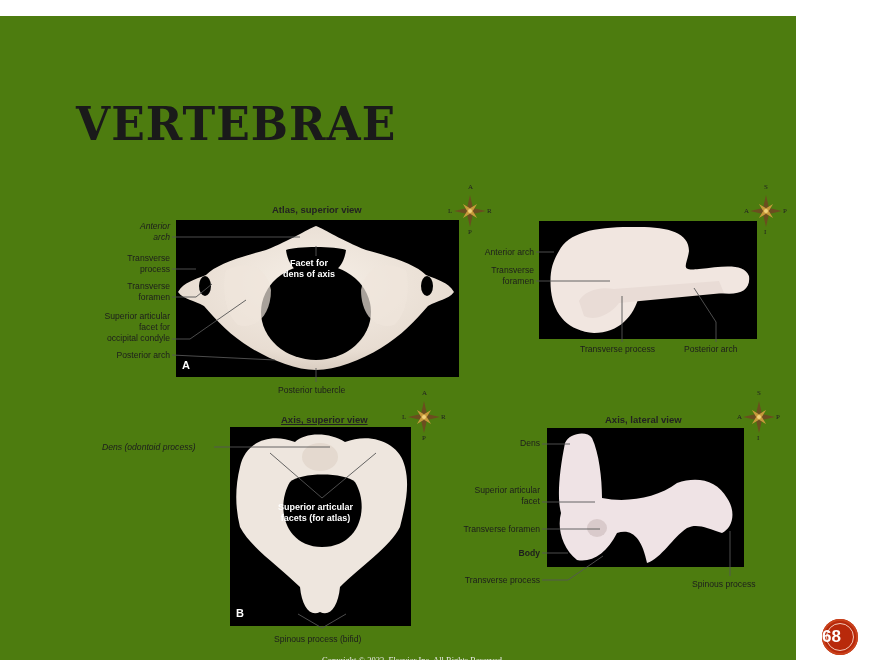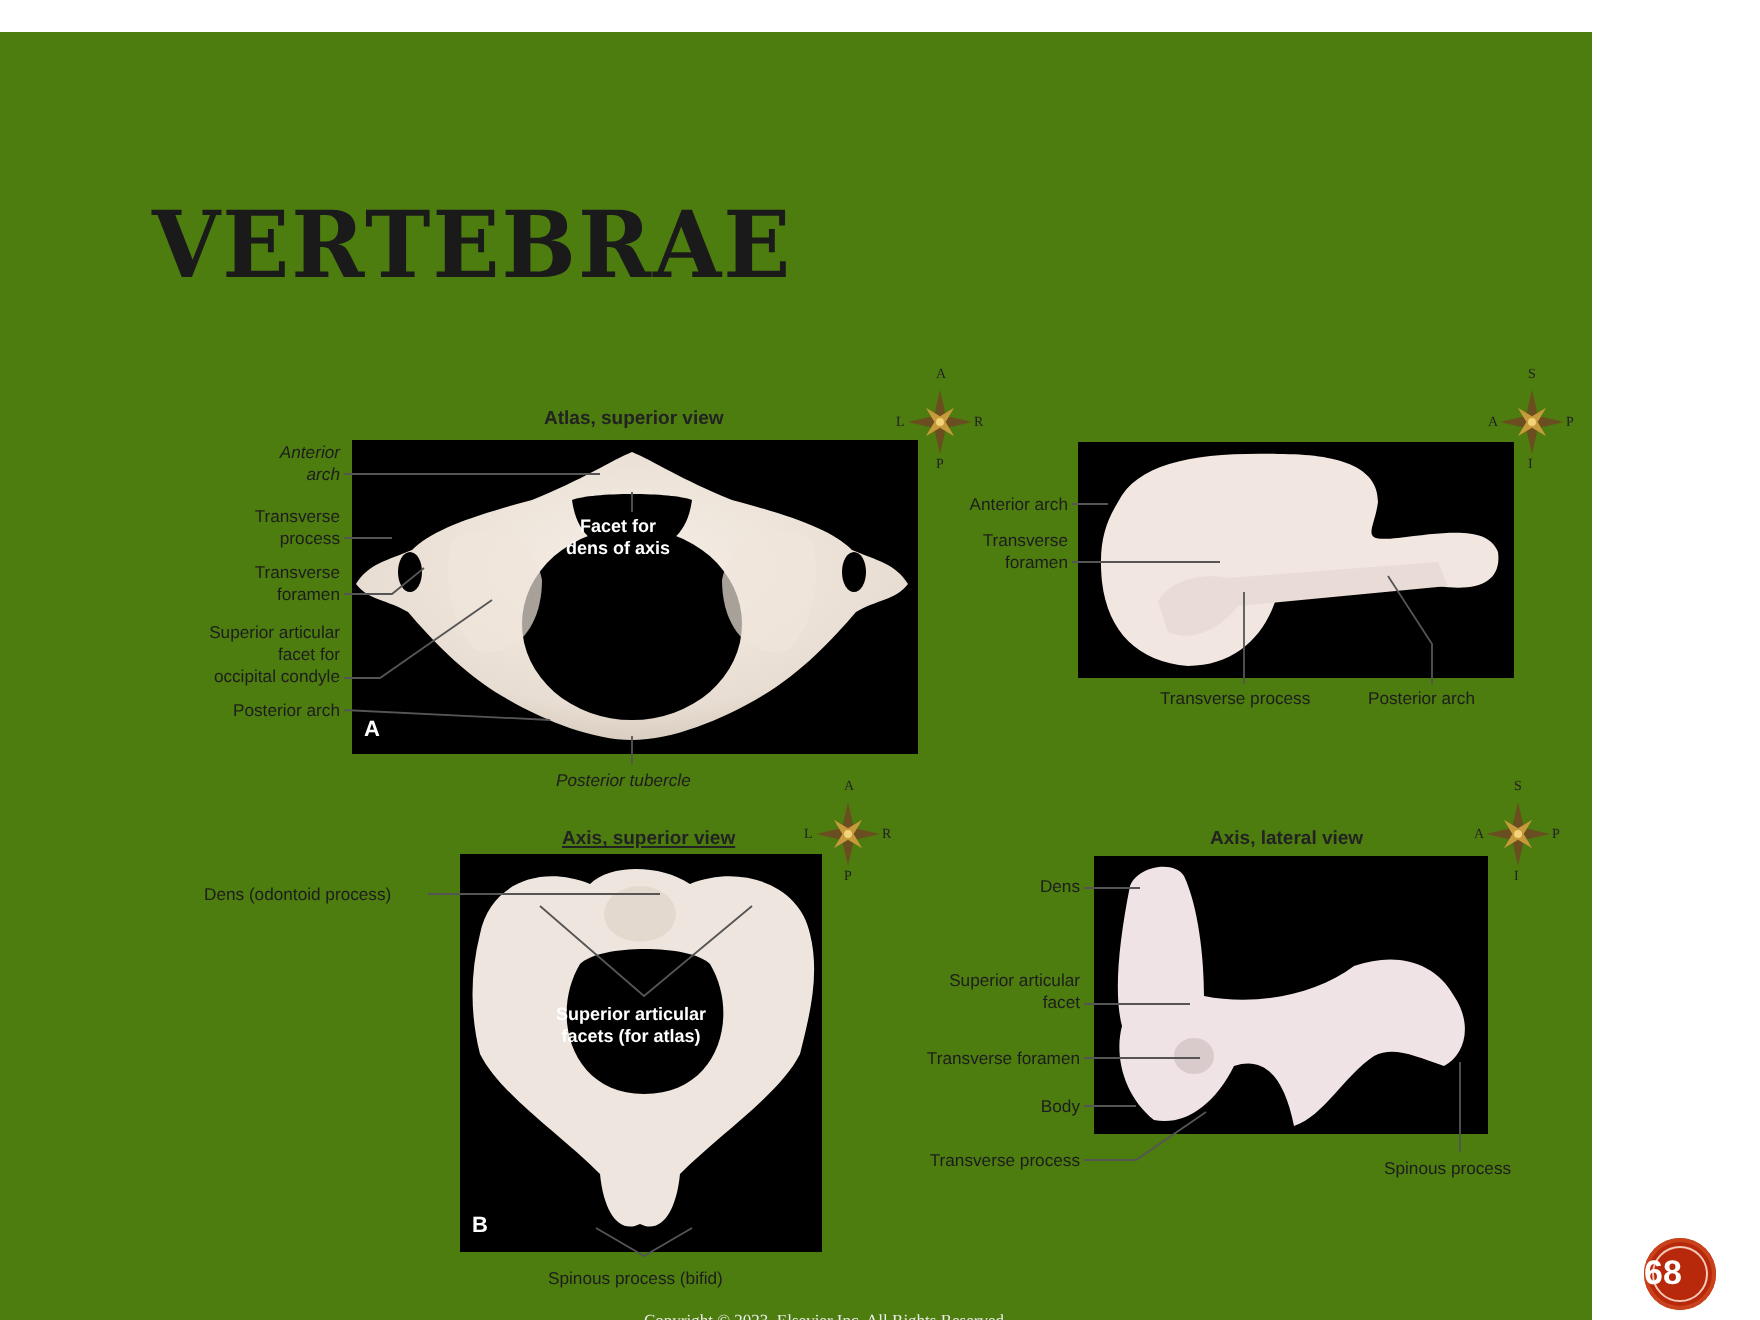--- a/index.html
+++ b/index.html
@@ -53,21 +53,21 @@
   <div class="lbl r" style="left:100px;top:205px;width:70px;white-space:pre;font-style:italic;">Anterior
 arch</div>
   <div class="lbl r" style="left:100px;top:237px;width:70px;white-space:pre;">Transverse
 process</div>
   <div class="lbl r" style="left:100px;top:265px;width:70px;white-space:pre;">Transverse
 foramen</div>
   <div class="lbl r" style="left:80px;top:295px;width:90px;white-space:pre;">Superior articular
 facet for
 occipital condyle</div>
   <div class="lbl r" style="left:90px;top:334px;width:80px;">Posterior arch</div>
-  <div class="lbl" style="left:278px;top:369px;font-style:italic;">Posterior tubercle</div>
+  <div class="lbl" style="left:278px;top:369px;">Posterior tubercle</div>
 
   <div class="compass" style="left:448px;top:170px;">
     <svg width="44" height="50">
         <g transform="translate(22,25)">
           <polygon points="0,-16 3,-3 16,0 3,3 0,16 -3,3 -16,0 -3,-3" fill="#6b4e1f"></polygon>
           <polygon points="0,-10 2,-2 10,0 2,2 0,10 -2,2 -10,0 -2,-2" fill="#c79a3c" transform="rotate(45)"></polygon>
           <circle r="2" fill="#f2d37a"></circle>
         </g>
       </svg>
     <span style="left:20px;top:-3px;">A</span>
@@ -107,21 +107,21 @@
   <div class="panel" style="left:230px;top:411px;width:181px;height:199px;">
     <svg width="181" height="199">
       <path d="M10,40 C15,15 40,5 65,15 C75,5 100,5 115,15 C140,5 170,15 175,40 C180,60 175,80 170,100 C160,120 130,140 110,160 C108,180 100,190 90,185 C80,190 72,180 70,160 C50,140 20,120 10,100 C5,80 5,60 10,40 Z" fill="#eee6de"></path>
       <path d="M60,55 C70,45 115,45 125,55 C140,80 130,120 92,120 C55,120 45,80 60,55 Z" fill="#000"></path>
       <ellipse cx="90" cy="30" rx="18" ry="14" fill="#e4d9cf"></ellipse>
     </svg>
     <div class="letter" style="left:6px;top:180px;">B</div>
   </div>
   <div class="lbl w" style="left:278px;top:486px;white-space:pre;">Superior articular
 facets (for atlas)</div>
-  <div class="lbl" style="left:102px;top:426px;">Dens (odontoid process)</div>
+  <div class="lbl" style="left:102px;top:426px;font-style:italic;">Dens (odontoid process)</div>
   <div class="lbl" style="left:274px;top:618px;">Spinous process (bifid)</div>
 
   <div class="compass" style="left:402px;top:376px;">
     <svg width="44" height="50">
         <g transform="translate(22,25)">
           <polygon points="0,-16 3,-3 16,0 3,3 0,16 -3,3 -16,0 -3,-3" fill="#6b4e1f"></polygon>
           <polygon points="0,-10 2,-2 10,0 2,2 0,10 -2,2 -10,0 -2,-2" fill="#c79a3c" transform="rotate(45)"></polygon>
           <circle r="2" fill="#f2d37a"></circle>
         </g>
       </svg>
@@ -135,21 +135,21 @@
   <div class="panel" style="left:547px;top:412px;width:197px;height:139px;">
     <svg width="197" height="139">
       <path d="M18,15 C22,5 40,2 45,10 C52,25 55,50 55,70 C80,75 110,70 130,55 C150,48 170,52 180,70 C190,85 185,100 175,105 C160,100 150,95 140,100 C125,110 115,130 100,135 C95,110 85,100 70,105 C60,125 45,135 30,132 C15,120 10,100 14,85 C10,70 12,45 18,15 Z" fill="#efe3e5"></path>
       <ellipse cx="50" cy="100" rx="10" ry="9" fill="#d9cacb"></ellipse>
     </svg>
   </div>
   <div class="lbl r" style="left:480px;top:422px;width:60px;">Dens</div>
   <div class="lbl r" style="left:455px;top:469px;width:85px;white-space:pre;">Superior articular
 facet</div>
   <div class="lbl r" style="left:445px;top:508px;width:95px;">Transverse foramen</div>
-  <div class="lbl r" style="left:480px;top:532px;width:60px;">Body</div>
+  <div class="lbl r" style="left:480px;top:532px;width:60px;font-weight:bold;">Body</div>
   <div class="lbl r" style="left:445px;top:559px;width:95px;">Transverse process</div>
   <div class="lbl" style="left:692px;top:563px;">Spinous process</div>
 
   <div class="compass" style="left:737px;top:376px;">
     <svg width="44" height="50">
         <g transform="translate(22,25)">
           <polygon points="0,-16 3,-3 16,0 3,3 0,16 -3,3 -16,0 -3,-3" fill="#6b4e1f"></polygon>
           <polygon points="0,-10 2,-2 10,0 2,2 0,10 -2,2 -10,0 -2,-2" fill="#c79a3c" transform="rotate(45)"></polygon>
           <circle r="2" fill="#f2d37a"></circle>
         </g>

